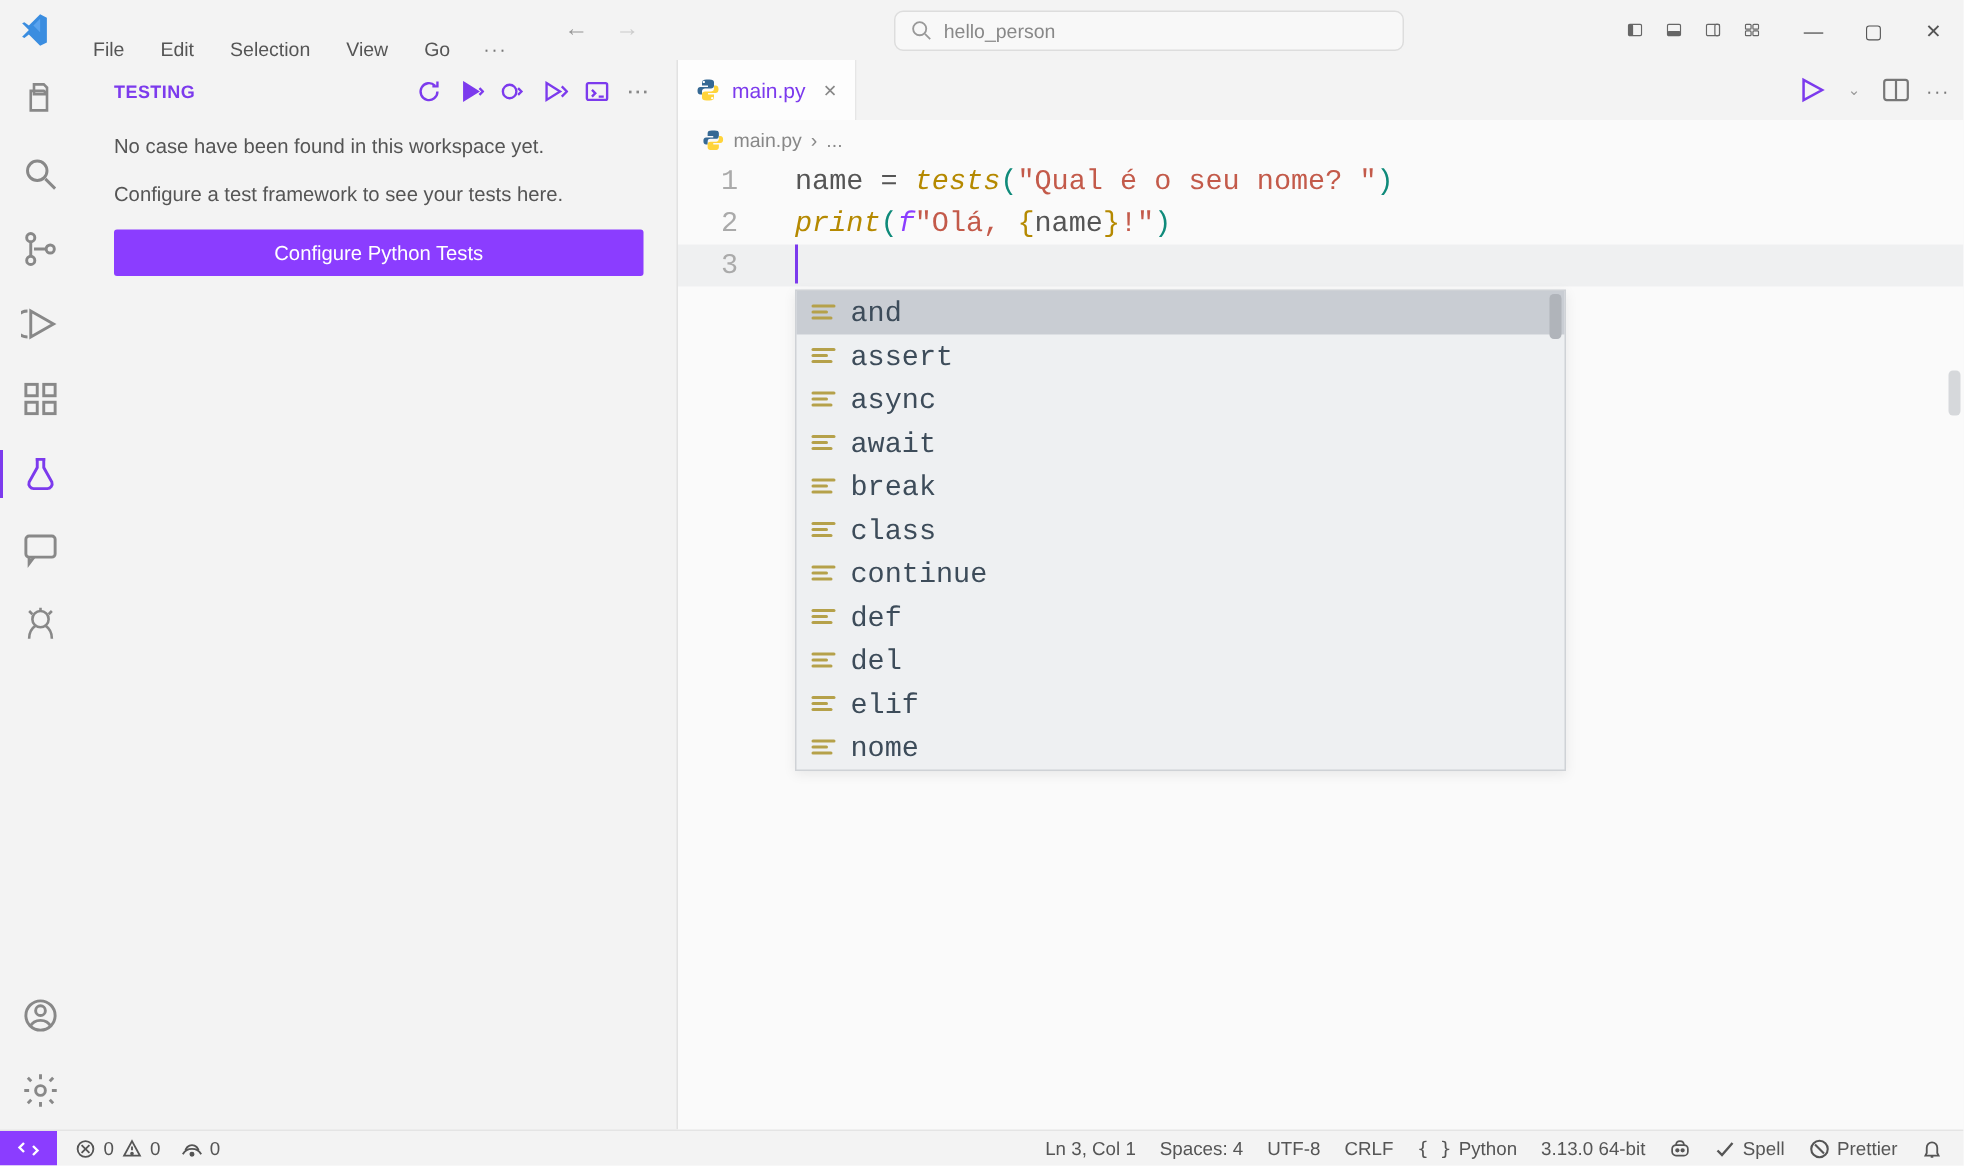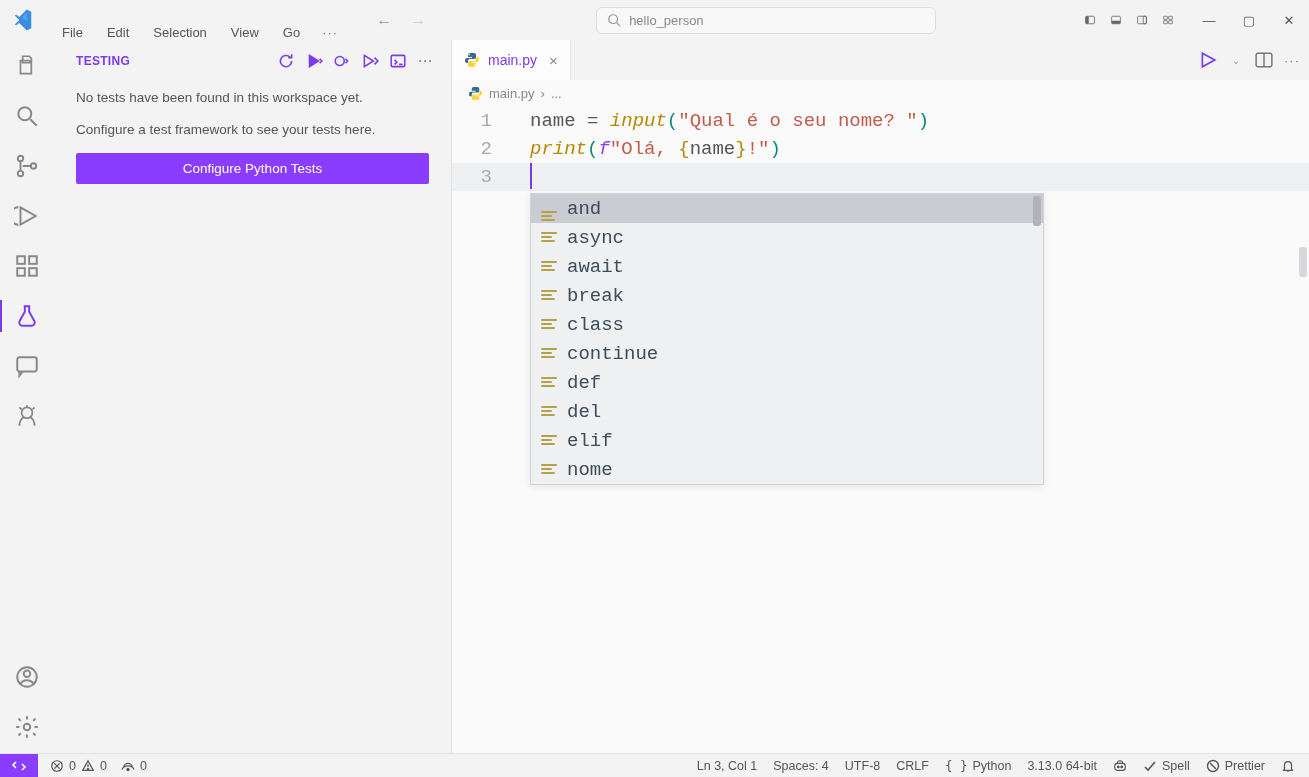--- a/index.html
+++ b/index.html
@@ -228,21 +228,21 @@
   font-size: 19px;
   line-height: 28px;
 }
 .suggest-row {
   display: flex;
   align-items: center;
   gap: 10px;
   padding: 0.5px 10px;
   color: #3d4c5a;
 }
-.suggest-row.sel { background: #c9cdd3; align-items: flex-end; }
+.suggest-row.sel { background: #c9cdd3; }
 .sug-ico {
   width: 16px; height: 12px;
   display: inline-flex;
   flex-direction: column;
   gap: 2px;
 }
 .sug-ico span { display:block; height: 2px; background: #b5a14a; border-radius: 1px; }
 .sug-ico span:nth-child(1){width:100%;}
 .sug-ico span:nth-child(2){width:70%;}
 .sug-ico span:nth-child(3){width:85%;}
@@ -447,21 +447,21 @@
         <span class="sact">
             <svg viewBox="0 0 16 16" fill="none" stroke="#7C3AED" stroke-width="1.4">
               <rect x="2" y="3" width="12" height="10" rx="1"></rect>
               <path d="M5 7l2 2-2 2M9 11h3"></path>
             </svg>
           </span>
         <span class="sact" style="letter-spacing:1px;color:#888">···</span>
       </div>
     </div>
     <div class="sidebar-body">
-      <p>No tests have been found in this workspace yet.</p>
+      <p>No case have been found in this workspace yet.</p>
       <p>Configure a test framework to see your tests here.</p>
       <button class="btn">Configure Python Tests</button>
     </div>
   </div>
 
   <div class="editor-area">
     <div class="tab-row">
       <div class="tab">
         <span class="py-ico"><svg viewBox="0 0 16 16">
               <path d="M7 1c-2 0-3 .5-3 2v2h4v1H3c-1.5 0-2 1-2 2.5S1.5 11 3 11h1V9c0-1.5 1-2 2-2h4c1 0 2-.5 2-2V3c0-1.5-1-2-3-2H7z" fill="#366994"></path>
@@ -500,35 +500,43 @@
     </div>
 
     <div class="code-area">
       <div class="line3"></div>
       <div class="gutter">
         <div>1</div>
         <div>2</div>
         <div>3</div>
       </div>
       <div class="code-lines">
-        <div class="line"><span class="tok-var">name </span><span class="tok-var">= </span><span class="tok-fn">input</span><span class="tok-br">(</span><span class="tok-str">"Qual é o seu nome? "</span><span class="tok-br">)</span></div>
+        <div class="line"><span class="tok-var">name </span><span class="tok-var">= </span><span class="tok-fn">tests</span><span class="tok-br">(</span><span class="tok-str">"Qual é o seu nome? "</span><span class="tok-br">)</span></div>
         <div class="line"><span class="tok-fn">print</span><span class="tok-br">(</span><span class="tok-kw">f</span><span class="tok-str">"Olá, </span><span class="tok-brace">{</span><span class="tok-var">name</span><span class="tok-brace">}</span><span class="tok-str">!"</span><span class="tok-br">)</span></div>
         <div class="line"></div>
       </div>
       <div class="cursor"></div>
 
       <div class="suggest">
         <div class="suggest-scroll"></div>
         <div class="suggest-row sel">
             <span class="sug-ico">
               <span></span>
               <span></span>
               <span></span>
             </span>
             <span>and</span>
+          </div>
+        <div class="suggest-row">
+            <span class="sug-ico">
+              <span></span>
+              <span></span>
+              <span></span>
+            </span>
+            <span>assert</span>
           </div>
         <div class="suggest-row">
             <span class="sug-ico">
               <span></span>
               <span></span>
               <span></span>
             </span>
             <span>async</span>
           </div>
         <div class="suggest-row">

